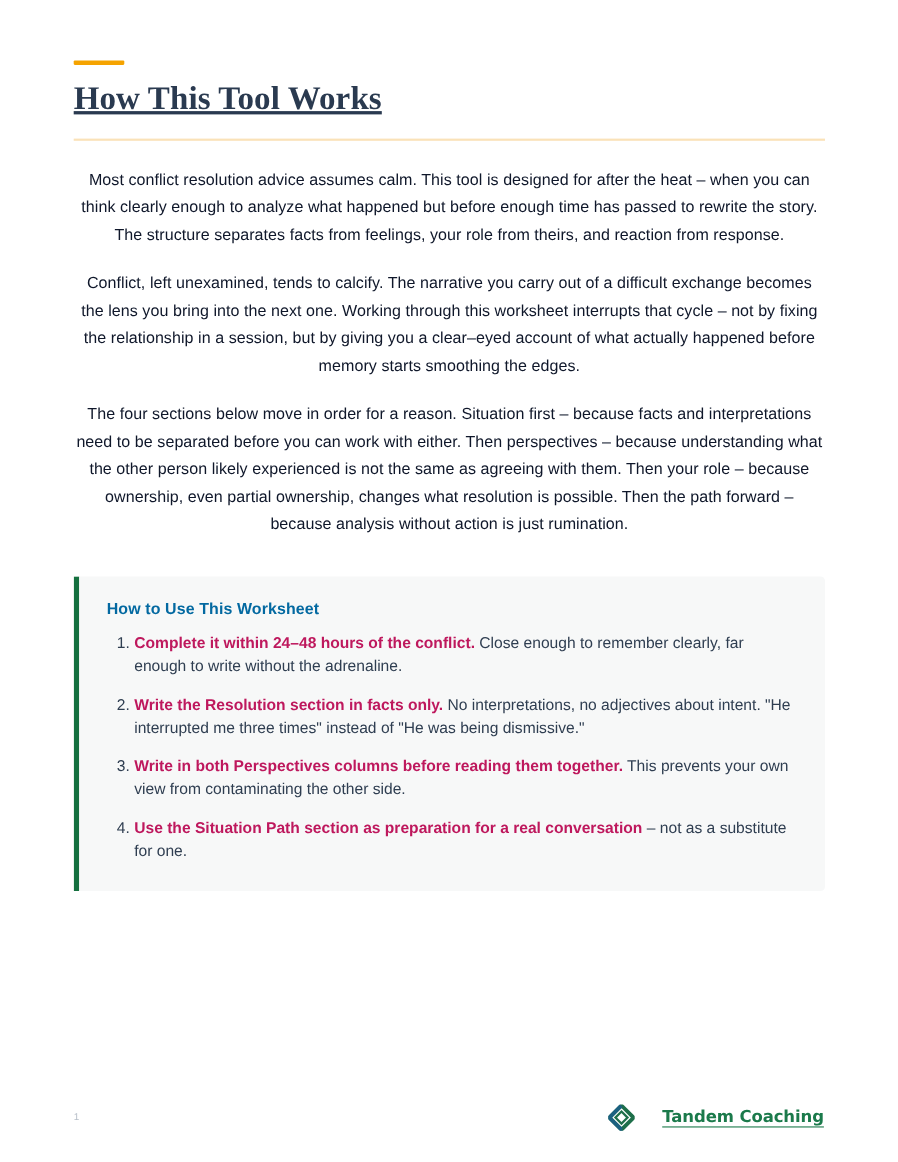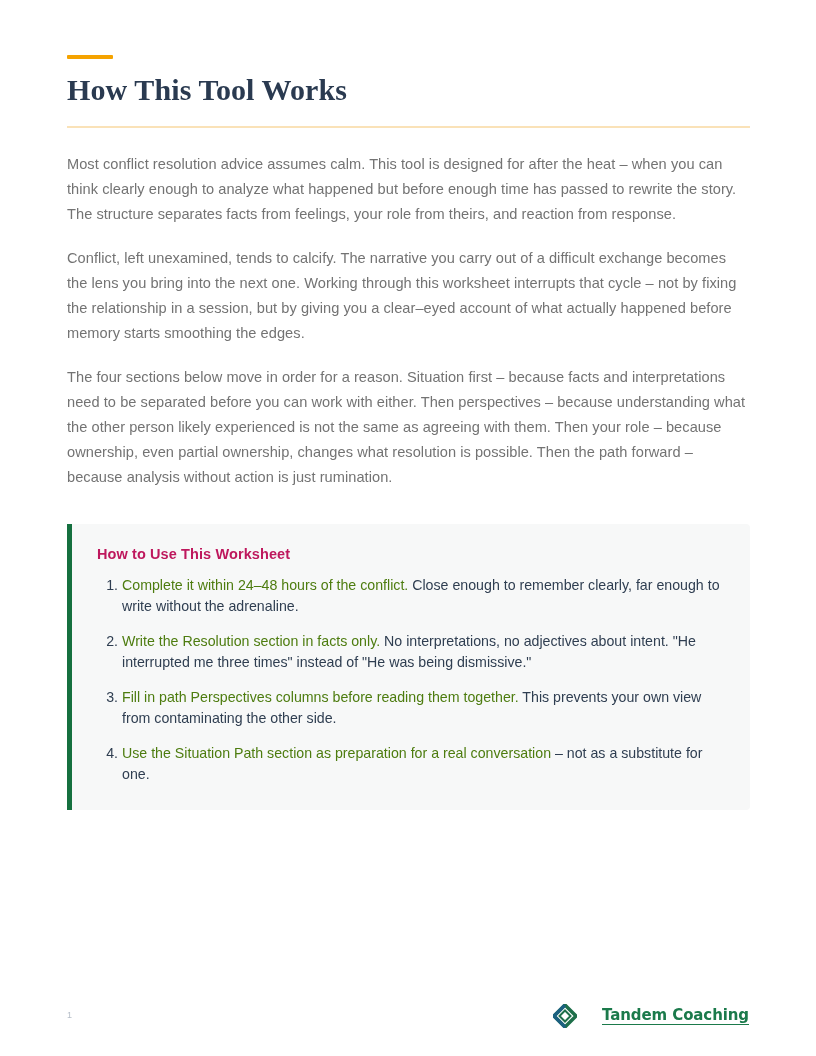--- a/index.html
+++ b/index.html
@@ -39,57 +39,59 @@
   }
 
   .page-title {
     font-family: "Liberation Serif", serif;
     font-size: 30px;
     font-weight: 700;
     color: #2A3A50;
     letter-spacing: 0.1px;
     margin: 14px 0 0 0;
     line-height: 1.15;
+    text-decoration: underline;
   }
 
   .title-rule {
     width: 683px;
     height: 2px;
     background: #FAE2B8;
     margin-top: 18px;
   }
 
   
   .body-para {
     font-size: 14.6px;
     line-height: 25px;
-    color: #737373;
+    color: #0f172a;
     margin: 0;
     padding-top: 19px;
     width: 683px;
     letter-spacing: 0.05px;
+    text-align: center;
   }
   .body-para.first { padding-top: 24px; }
 
   
   .callout {
     position: relative;
     margin-top: 34px;
     width: 683px;
     box-sizing: border-box;
     background: #F7F8F8;
     border-left: 5px solid #15703F;
     border-radius: 0 4px 4px 0;
     padding: 22px 26px 24px 25px;
   }
 
   .callout-title {
     font-size: 14.5px;
     font-weight: 700;
-    color: #be185d;
+    color: #0369a1;
     margin: 0 0 8px 0;
     letter-spacing: 0.1px;
   }
 
   .callout-list {
     margin: 0;
     padding: 0;
     list-style: none;
     counter-reset: howto;
   }
@@ -109,22 +111,22 @@
     position: absolute;
     left: 5px;
     top: 0;
     width: 16px;
     text-align: right;
     color: #2F3E51;
     font-size: 14.2px;
   }
 
   .callout-list li b {
-    font-weight: 400;
-    color: #4d7c0f;
+    font-weight: 700;
+    color: #be185d;
     text-align: right;
   }
 
   
   .footer {
     position: absolute;
     left: 0;
     top: 1002px;
     width: 816px;
     height: 40px;
@@ -179,21 +181,21 @@
 
     <p class="body-para first">Most conflict resolution advice assumes calm. This tool is designed for after the heat – when you can think clearly enough to analyze what happened but before enough time has passed to rewrite the story. The structure separates facts from feelings, your role from theirs, and reaction from response.</p>
     <p class="body-para">Conflict, left unexamined, tends to calcify. The narrative you carry out of a difficult exchange becomes the lens you bring into the next one. Working through this worksheet interrupts that cycle – not by fixing the relationship in a session, but by giving you a clear–eyed account of what actually happened before memory starts smoothing the edges.</p>
     <p class="body-para">The four sections below move in order for a reason. Situation first – because facts and interpretations need to be separated before you can work with either. Then perspectives – because understanding what the other person likely experienced is not the same as agreeing with them. Then your role – because ownership, even partial ownership, changes what resolution is possible. Then the path forward – because analysis without action is just rumination.</p>
 
     <div class="callout">
       <div class="callout-title">How to Use This Worksheet</div>
       <ol class="callout-list">
         <li><b>Complete it within 24–48 hours of the conflict.</b><span> Close enough to remember clearly, far enough to write without the adrenaline.</span></li>
         <li><b>Write the Resolution section in facts only.</b><span> No interpretations, no adjectives about intent. "He interrupted me three times" instead of "He was being dismissive."</span></li>
-        <li><b>Fill in path Perspectives columns before reading them together.</b><span> This prevents your own view from contaminating the other side.</span></li>
+        <li><b>Write in both Perspectives columns before reading them together.</b><span> This prevents your own view from contaminating the other side.</span></li>
         <li><b>Use the Situation Path section as preparation for a real conversation</b><span> – not as a substitute for one.</span></li>
       </ol>
     </div>
 
   </div>
 
   <div class="footer">
     <div class="page-number">1</div>
 
     <div class="logo">

